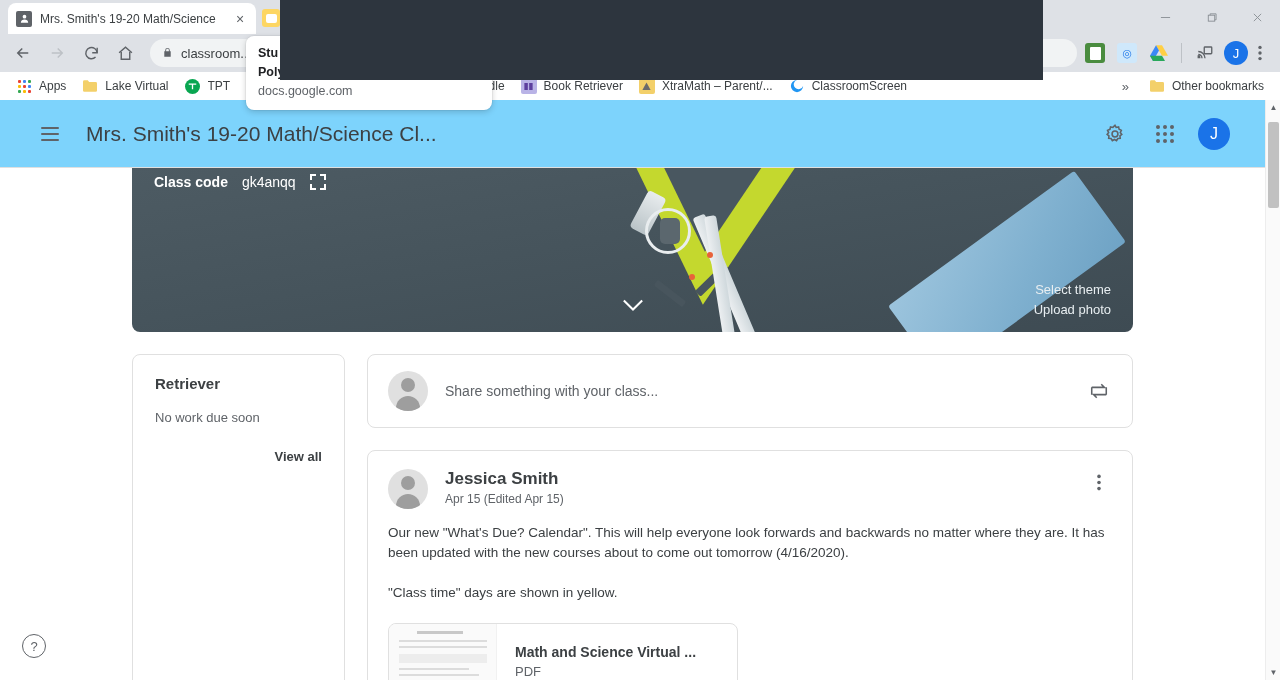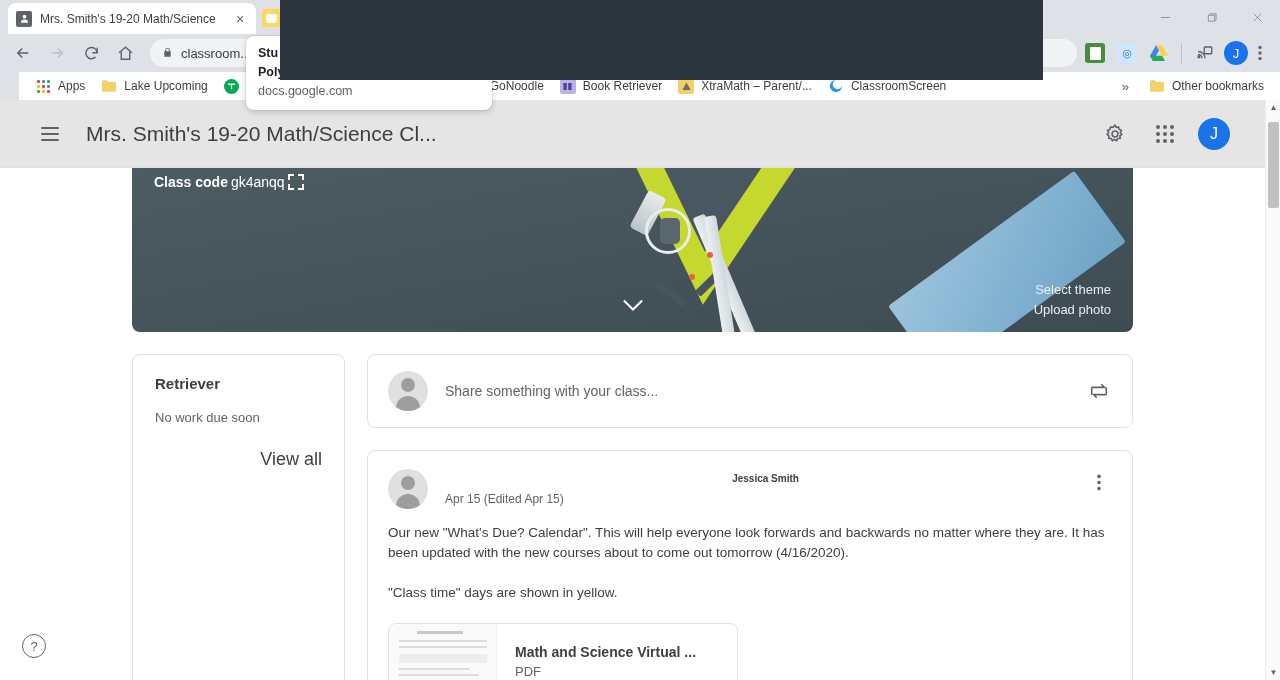--- a/index.html
+++ b/index.html
@@ -57,21 +57,21 @@
   .ext-classroom .pg { width: 11px; height: 13px; background: #fff; border-radius: 1px; }
   .ext-blue { background: #cfe8fb; }
   .ext-blue .glyph { font-size: 11px; color: #1a73e8; }
   .toolbar-sep { width: 1px; height: 20px; background: #bdc1c6; margin: 0 8px; }
   .avatar-blue {
     width: 24px; height: 24px; border-radius: 50%; background: #1a73e8; color: #fff;
     font-size: 13px; display: flex; align-items: center; justify-content: center;
   }
   .kebab { width: 24px; height: 24px; display:flex; align-items:center; justify-content:center; color:#5f6368; }
 
-  .bookmarks { position: relative; height: 28px; background: #ffffff; display: flex; align-items: center; padding: 0 8px; gap: 0; margin-left: 19px; }
+  .bookmarks { position: relative; height: 28px; background: #ffffff; display: flex; align-items: center; padding: 0 8px; gap: 0; }
   .bm { display: flex; align-items: center; gap: 7px; padding: 3px 8px; font-size: 12px; color: #3c4043; white-space: nowrap; }
   .bm-ico { width: 16px; height: 16px; flex: 0 0 auto; display: flex; align-items: center; justify-content: center; border-radius: 2px; }
   .bm-label { max-width: 120px; overflow: hidden; text-overflow: ellipsis; }
   .apps-grid { display: grid; grid-template-columns: repeat(3,3px); grid-template-rows: repeat(3,3px); gap: 2px; }
   .apps-grid i { display: block; width: 3px; height: 3px; border-radius: 1px; }
   .bm-right { position: absolute; right: 8px; display: flex; align-items: center; gap: 4px; }
   .chev { font-size: 13px; color: #5f6368; padding: 0 8px; }
 
   
   .url-popup {
@@ -86,21 +86,21 @@
 
   
   .dark-overlay {
     position: absolute; left: 280px; top: 0; width: 763px; height: 80px;
     background: #2d353e; z-index: 40;
   }
 
   
   .gc-header {
     position: absolute; left: 0; top: 100px; width: 1280px; height: 68px;
-    background: #e5e5e5; border-bottom: 1px solid #e0e0e0;
+    background: #7dd3fc; border-bottom: 1px solid #e0e0e0;
     display: flex; align-items: center; padding: 0 16px; z-index: 5;
   }
   .hamburger { width: 44px; height: 44px; display: flex; flex-direction: column; align-items: center; justify-content: center; gap: 4px; margin-left: 12px; }
   .hamburger i { display: block; width: 18px; height: 2px; background: #5f6368; border-radius: 1px; }
   .gc-title {
     font-size: 21px; color: #3c4043; margin-left: 14px; white-space: nowrap;
     max-width: 370px; overflow: hidden;
   }
   .gc-tabs { display: flex; align-items: center; height: 68px; margin-left: 22px; }
   .gc-tab {
@@ -146,53 +146,53 @@
     position: absolute; background: linear-gradient(90deg,#eceff1,#cfd8dc);
     border-radius: 3px;
   }
   .compass-leg.l1 { left: 560px; top: 48px; width: 13px; height: 150px; transform: rotate(-23deg); transform-origin: top center; }
   .compass-leg.l2 { left: 572px; top: 48px; width: 12px; height: 162px; transform: rotate(-9deg); transform-origin: top center; }
   .compass-top { position: absolute; left: 506px; top: 24px; width: 20px; height: 42px; background: linear-gradient(180deg,#e8ecee,#b9c3c7); border-radius: 4px; transform: rotate(28deg); }
   .compass-ring { position: absolute; left: 513px; top: 40px; width: 46px; height: 46px; border: 3px solid #e9edef; border-radius: 50%; }
   .compass-hub { position: absolute; left: 528px; top: 50px; width: 20px; height: 26px; background: #5b676e; border-radius: 5px; }
   .compass-dot { position: absolute; width: 6px; height: 6px; border-radius: 50%; background: #e8623a; }
   .compass-arm { position: absolute; background: #48555d; border-radius: 2px; }
-  .banner-code { position: absolute; left: 22px; top: 6px; display: flex; align-items: center; gap: 3px; color: #fff; }
+  .banner-code { position: absolute; left: 22px; top: 6px; display: flex; align-items: center; gap: 14px; color: #fff; }
   .banner-code .lbl { font-size: 14px; font-weight: bold; }
   .banner-code .code { font-size: 14px; }
   .expand-ico { width: 16px; height: 16px; position: relative; }
   .expand-ico i { position: absolute; width: 6px; height: 6px; border: 2px solid #fff; }
   .expand-ico i:nth-child(1){ left:0; top:0; border-right:0; border-bottom:0; }
   .expand-ico i:nth-child(2){ right:0; top:0; border-left:0; border-bottom:0; }
   .expand-ico i:nth-child(3){ left:0; bottom:0; border-right:0; border-top:0; }
   .expand-ico i:nth-child(4){ right:0; bottom:0; border-left:0; border-top:0; }
   .banner-actions { position: absolute; right: 22px; bottom: 12px; text-align: right; }
   .banner-actions div { color: #e8eef1; font-size: 13px; line-height: 20px; }
   .banner-chev { position: absolute; left: 490px; bottom: 16px; color: #fff; }
 
   
   .cols { position: absolute; left: 132px; top: 186px; width: 1001px; display: flex; gap: 22px; }
   .card { background: #fff; border: 1px solid #e0e0e0; border-radius: 8px; }
   .upcoming { width: 213px; padding: 20px 22px 18px 22px; }
   .upcoming h3 { font-size: 15px; color: #3c4043; font-weight: bold; margin-bottom: 18px; }
   .upcoming .note { font-size: 13px; color: #5f6368; }
-  .upcoming .viewall { text-align: right; font-size: 18px; color: #3c4043; font-weight: normal; margin-top: 24px; }
+  .upcoming .viewall { text-align: right; font-size: 13px; color: #3c4043; font-weight: bold; margin-top: 24px; }
 
   .stream-col { width: 766px; }
   .composer { height: 74px; display: flex; align-items: center; padding: 0 20px; margin-bottom: 22px; }
   .avatar-grey { width: 40px; height: 40px; border-radius: 50%; background: #e0e0e0; position: relative; flex: 0 0 auto; overflow: hidden; }
   .avatar-grey::before { content:""; position:absolute; left:13px; top:7px; width:14px; height:14px; border-radius:50%; background:#9e9e9e; }
   .avatar-grey::after { content:""; position:absolute; left:8px; top:25px; width:24px; height:18px; border-radius:12px 12px 0 0; background:#9e9e9e; }
   .composer .ph { flex: 1 1 auto; margin-left: 17px; font-size: 14px; color: #5f6368; }
   .composer .swap { width: 26px; height: 26px; color: #5f6368; display:flex; align-items:center; justify-content:center; }
 
   .post { padding: 18px 20px 20px 20px; }
   .post-head { display: flex; align-items: flex-start; }
   .post-meta { margin-left: 17px; flex: 1 1 auto; }
-  .post-author { font-size: 10px; color: #3c4043; font-weight: bold; line-height: 19px; text-align: center; }
+  .post-author { font-size: 17px; color: #3c4043; font-weight: bold; line-height: 19px; }
   .post-date { font-size: 12px; color: #5f6368; line-height: 18px; margin-top: 2px; }
   .post-kebab { width: 26px; height: 26px; display: flex; align-items: center; justify-content: center; color: #5f6368; }
   .post-body { margin-top: 14px; font-size: 13.5px; color: #3c4043; line-height: 20px; }
   .post-body p + p { margin-top: 20px; }
   .attachment {
     margin-top: 20px; width: 350px; height: 76px; border: 1px solid #e0e0e0; border-radius: 8px;
     display: flex; align-items: center; overflow: hidden; background: #fff;
   }
   .att-thumb { width: 108px; height: 74px; background: #fafafa; position: relative; overflow: hidden; flex: 0 0 auto; border-right: 1px solid #f1f1f1; }
   .att-thumb .hdr { position:absolute; left: 28px; top: 7px; width: 46px; height: 3px; background: #c8c8c8; }
@@ -334,21 +334,21 @@
           </span>
         </span>
         <span class="bm-label">Apps</span>
       </div>
       <div class="bm">
         <span class="bm-ico">
           <svg width="14" height="12" viewBox="0 0 16 13">
               <path d="M0 1.5A1.5 1.5 0 011.5 0h4L7 2h7.5A1.5 1.5 0 0116 3.5v8A1.5 1.5 0 0114.5 13h-13A1.5 1.5 0 010 11.5z" fill="#f3d06a"></path>
             </svg>
         </span>
-        <span class="bm-label">Lake Upcoming</span>
+        <span class="bm-label">Lake Virtual</span>
       </div>
       <div class="bm">
         <span class="bm-ico">
           <svg width="15" height="15" viewBox="0 0 16 16">
               <circle cx="8" cy="8" r="8" fill="#09a651"></circle>
               <path d="M4 5.5h8M8 5.5V11" stroke="#fff" stroke-width="1.4" fill="none"></path>
             </svg>
         </span>
         <span class="bm-label">TPT</span>
       </div>

